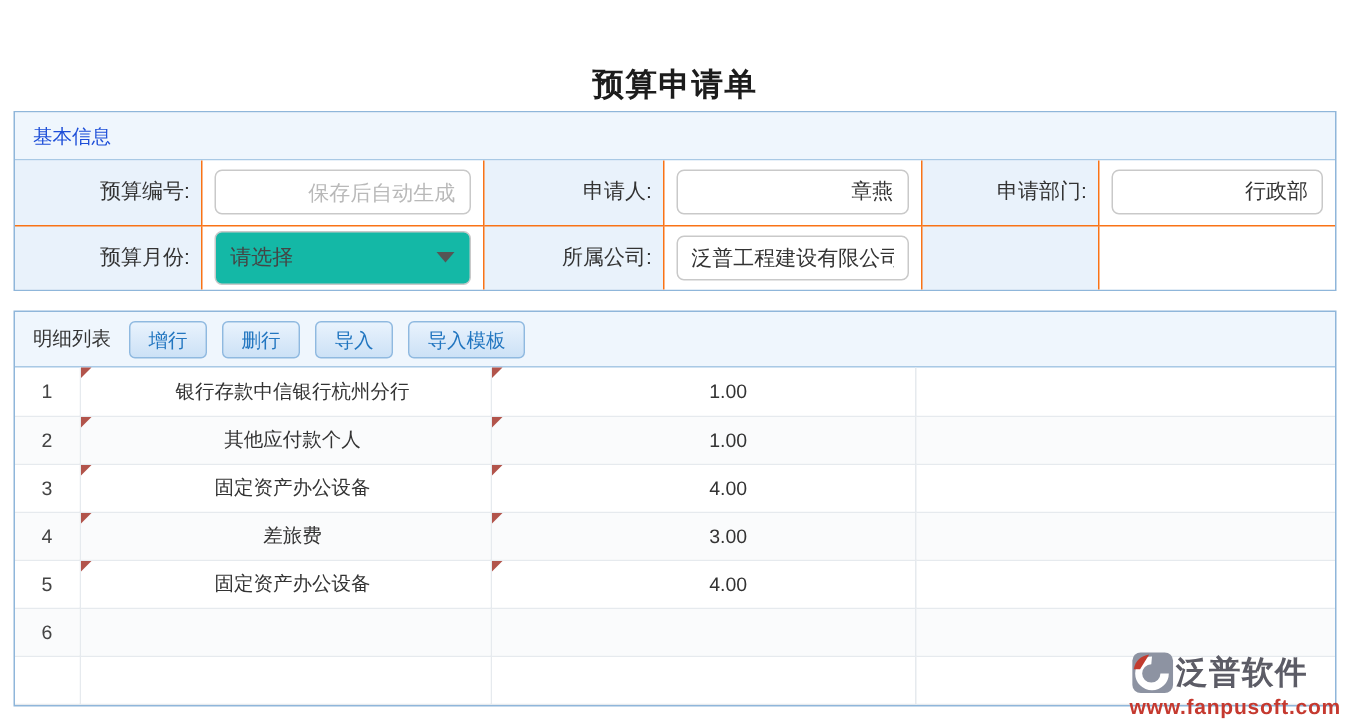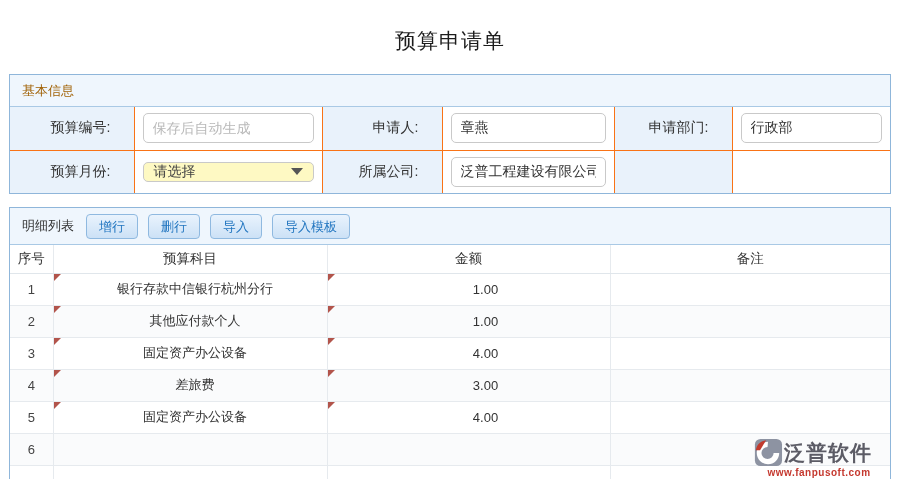--- a/index.html
+++ b/index.html
@@ -4,57 +4,58 @@
 <style>
   * { box-sizing: border-box; }
   html,body { margin:0; padding:0; }
   body {
     width:900px; height:479px; overflow:hidden; position:relative;
     background:#ffffff;
     font-family:"Liberation Sans","DejaVu Sans",sans-serif;
     color:#333;
   }
   .page-title {
-    margin:0; padding-top:27px; text-align:center;
-    font-size:21px; font-weight:normal; color:#1c1c1c; letter-spacing:1px;
+    margin:0; padding-top:42px; text-align:center;
+    font-size:21px; font-weight:bold; color:#1c1c1c; letter-spacing:1px;
     height:53px;
   }
   .panel { margin:0 9px; border:1px solid #8fb6da; background:#fff; }
   .panel-basic { margin-top:21px; }
   .panel-detail { margin-top:13px; }
 
   .section-bar {
     background:#eff6fd; border-bottom:1px solid #a9c9e5;
     height:32px; line-height:31px; padding-left:12px;
-    font-size:13px; color:#a16207;
+    font-size:13px; color:#1d4ed8;
   }
 
   
   .form-table { width:100%; border-collapse:collapse; table-layout:fixed; }
   .form-table td { border:1px solid #f97316; height:43px; padding:0; }
   .form-table tr td:first-child { border-left:none; }
   .form-table tr td:last-child { border-right:none;margin-top:40px; }
   .form-table tr:last-child td { border-bottom:none; }
   .form-table tr:first-child td { border-top:none; }
   td.lbl {
-    background:#e9f2fb; text-align:right; padding-right:23px;
+    background:#e9f2fb; text-align:right; padding-right:7px;
     font-size:14px; color:#333; white-space:nowrap;
   }
   td.inp { background:#ffffff; }
   .txt {
     display:block; width:calc(100% - 16px); height:30px; margin:0 8px;
     border:1px solid #c9c9c9; border-radius:5px; padding:0 9px;
     font-size:14px; color:#333; background:#fff; outline:none;
     font-family:inherit;
+    text-align:right;
   }
   .txt::placeholder { color:#b9b9b9; }
   .selectbox {
-    width:calc(100% - 16px); height:20px; margin:0 8px;
+    width:calc(100% - 16px); height:36px; margin:0 8px;
     border:1px solid #c9c9c9; border-radius:5px; padding:0 10px;
-    font-size:14px; color:#444; background:#fef9c3;
+    font-size:14px; color:#444; background:#14b8a6;
     display:flex; align-items:center; justify-content:space-between;
     cursor:pointer;
   }
   .caret {
     width:0; height:0; border-left:6px solid transparent;
     border-right:6px solid transparent; border-top:7px solid #555;
   }
 
   
   .toolbar {
@@ -89,21 +90,21 @@
     border-top:7px solid #b2544b; border-right:7px solid transparent;
   }
 
   
   .watermark {
     position:absolute; right:15px; bottom:1px; z-index:9;
     width:132px; text-align:center; line-height:1;
   }
   .wm-row { display:flex; align-items:center; justify-content:flex-start; }
   .wm-brand { font-size:21px; font-weight:bold; color:#5c5c66; letter-spacing:1px; margin-left:1px; }
-  .wm-url { font-size:10px; font-weight:bold; color:#c5392f; margin-top:1px; letter-spacing:0.5px; }
+  .wm-url { font-size:14px; font-weight:bold; color:#c5392f; margin-top:1px; letter-spacing:0.5px; }
 </style>
 </head>
 <body>
 
 <h1 class="page-title">预算申请单</h1>
 
 <div class="panel panel-basic">
   <div class="section-bar">基本信息</div>
   <table class="form-table">
     <colgroup>
@@ -158,26 +159,20 @@
   </div>
 
   <table class="detail-table">
     <colgroup>
       <col style="width:43px">
         <col style="width:274px">
         <col style="width:283px">
         <col>
     </colgroup>
     <tbody>
-        <tr>
-      <th>序号</th>
-      <th>预算科目</th>
-      <th>金额</th>
-      <th>备注</th>
-    </tr>
     <tr>
       <td class="c-seq">1</td>
       <td class="c-subject flag">银行存款中信银行杭州分行</td>
       <td class="c-amount flag">1.00</td>
       <td class="c-note"></td>
     </tr>
     <tr class="zebra">
       <td class="c-seq">2</td>
       <td class="c-subject flag">其他应付款个人</td>
       <td class="c-amount flag">1.00</td>

